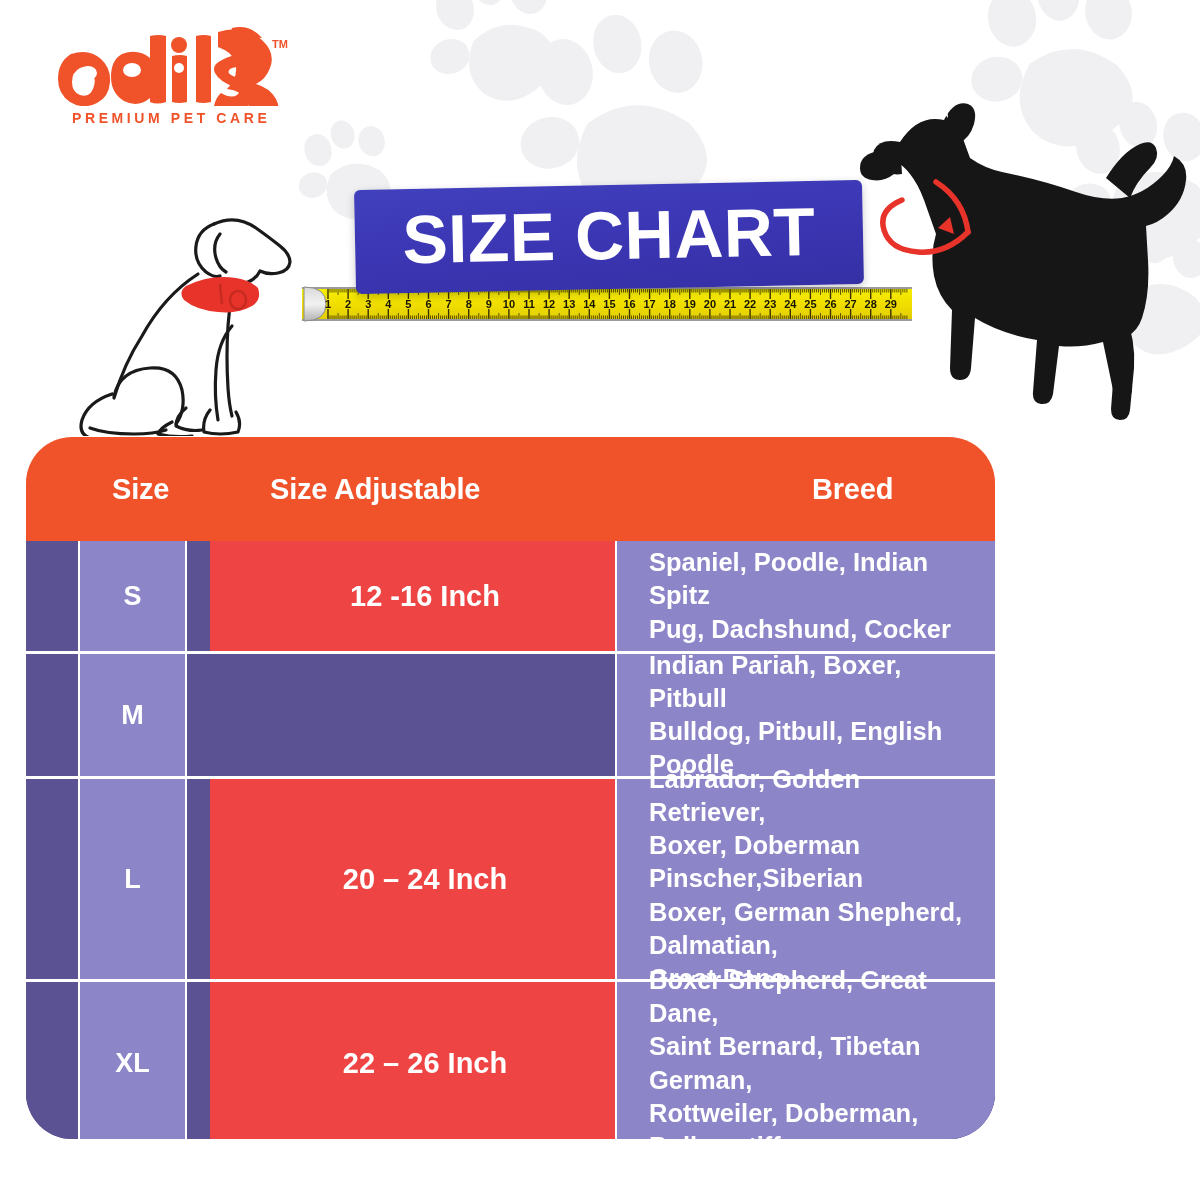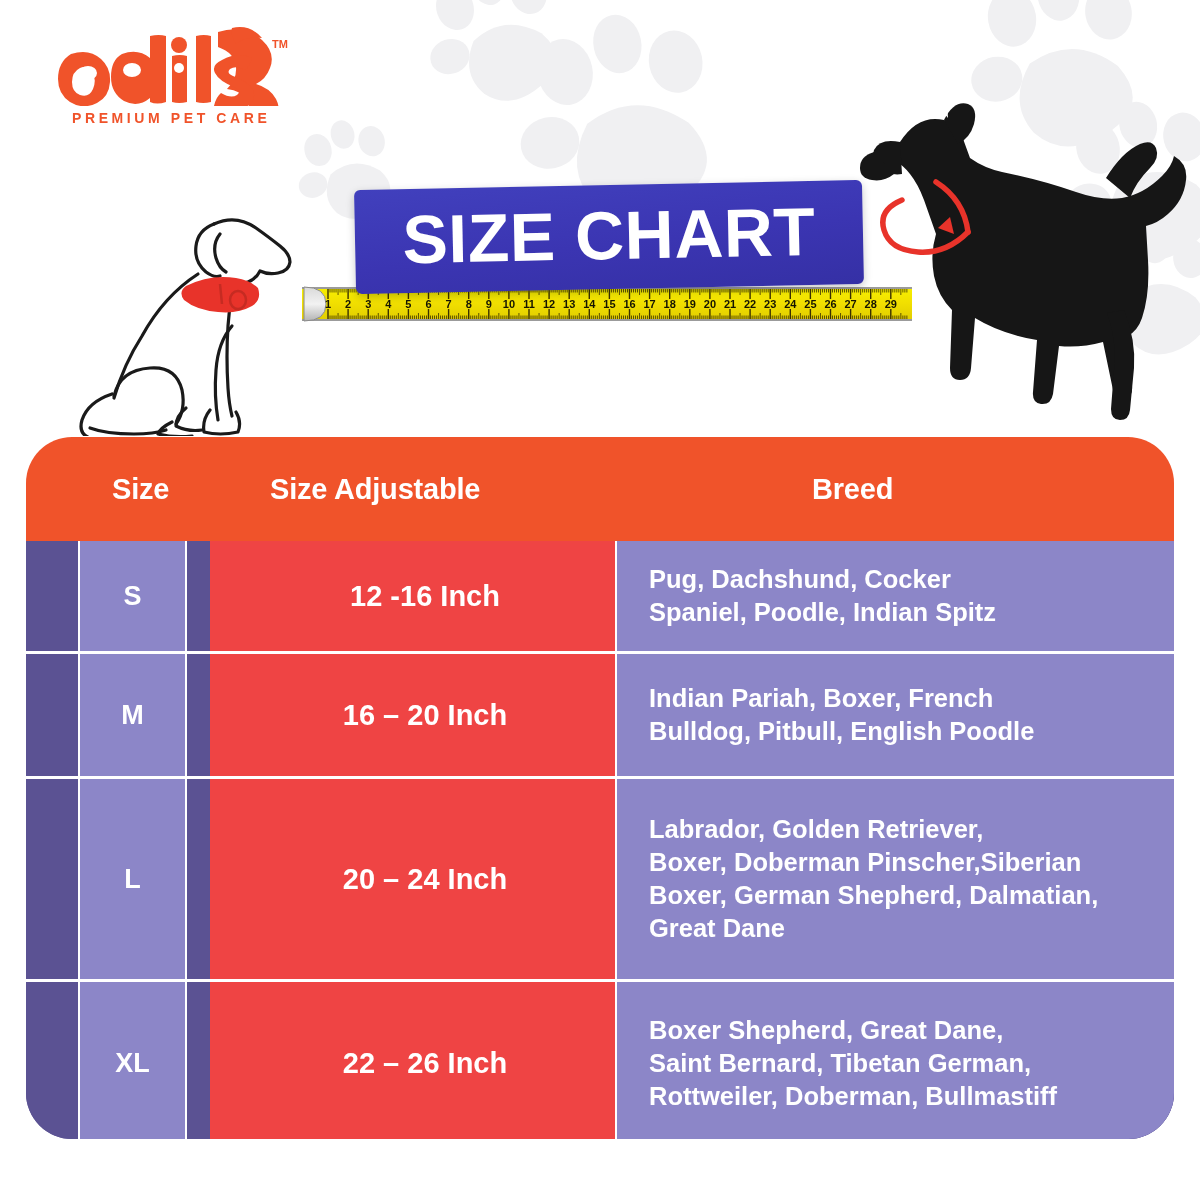--- a/index.html
+++ b/index.html
@@ -109,21 +109,21 @@
     line-height: 1;
     white-space: nowrap;
     transform: translateY(-2px);
   }
 
   
   #table {
     position: absolute;
     left: 26px;
     top: 437px;
-    width: 1148px;
+    width: 969px;
     height: 702px;
     border-radius: 46px 46px 46px 46px;
     overflow: hidden;
   }
   #thead {
     height: 104px;
     background: #f0532a;
     position: relative;
   }
   #thead .hcell {
@@ -1030,32 +1030,31 @@
       <div class="hcell" id="h-breed">Breed</div>
     </div>
 
     <div id="tbody">
 
       <div class="row row-s">
         <div class="cell-size">S</div>
         <div class="cell-adj">12 -16 Inch</div>
         <div class="cell-breed">
           <div>
+            <span>Spaniel, Poodle, Indian Spitz</span>
             <span>Pug, Dachshund, Cocker</span>
-            <span>Spaniel, Poodle, Indian Spitz</span>
           </div>
         </div>
       </div>
 
       <div class="row row-m">
         <div class="cell-size">M</div>
-        <div class="cell-adj">16 – 20 Inch</div>
         <div class="cell-breed">
           <div>
-            <span>Indian Pariah, Boxer, French</span>
+            <span>Indian Pariah, Boxer, Pitbull</span>
             <span>Bulldog, Pitbull, English Poodle</span>
           </div>
         </div>
       </div>
 
       <div class="row row-l">
         <div class="cell-size">L</div>
         <div class="cell-adj">20 – 24 Inch</div>
         <div class="cell-breed">
           <div>

